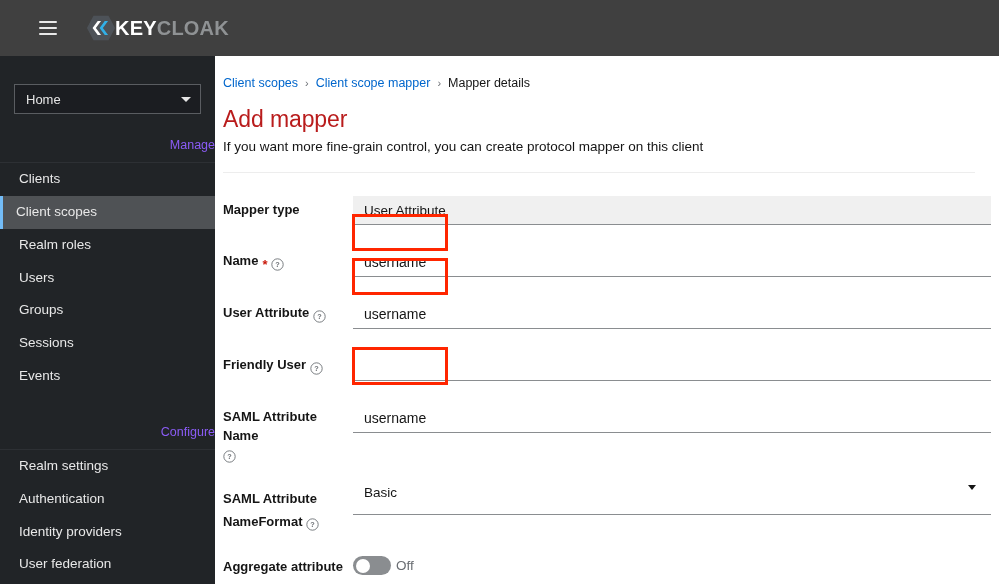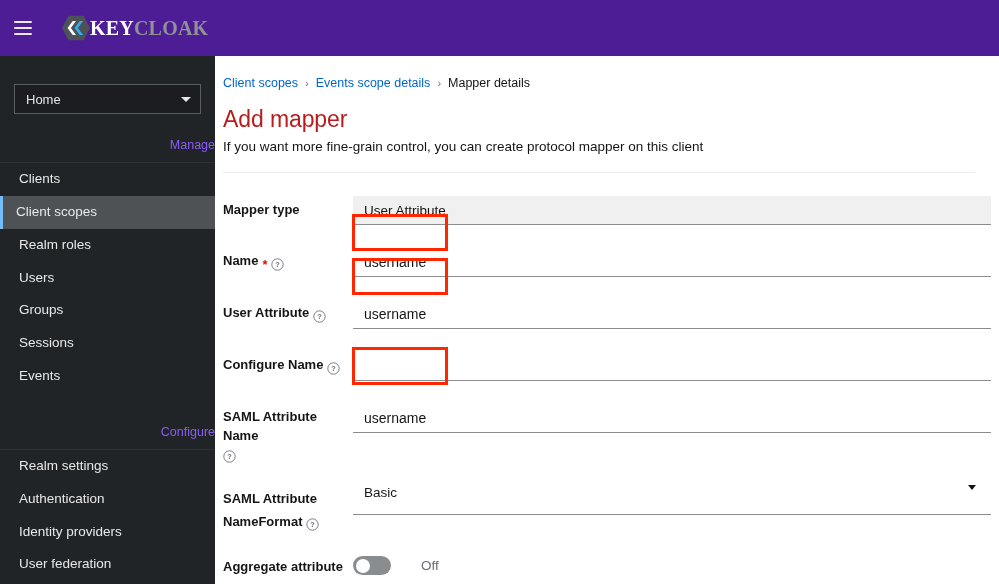--- a/index.html
+++ b/index.html
@@ -16,26 +16,25 @@
     position: relative;
     width: 999px;
     height: 584px;
     display: flex;
     flex-direction: column;
   }
 
   
   .masthead {
     height: 56px;
-    background: #4c1d95;
+    background: #404040;
     display: flex;
     align-items: center;
     flex: 0 0 56px;
-    padding-left: 3px;
-    font-family: Liberation Serif, serif;
+    padding-left: 28px;
   }
   .hamburger {
     width: 34px;
     height: 34px;
     display: flex;
     flex-direction: column;
     justify-content: center;
     align-items: center;
     gap: 4px;
     cursor: pointer;
@@ -228,21 +227,21 @@
   .select-box .sel-val { flex: 1 1 auto; }
   .caret-dark {
     width: 0; height: 0;
     border-left: 4px solid transparent;
     border-right: 4px solid transparent;
     border-top: 5px solid #151515;
     margin-right: 4px;
   }
 
   
-  .toggle-row { display: flex; align-items: center; gap: 30px; padding-top: 3px; }
+  .toggle-row { display: flex; align-items: center; gap: 5px; padding-top: 3px; }
   .toggle {
     width: 38px; height: 19px;
     background: #8a8d90;
     border-radius: 10px;
     position: relative;
     cursor: pointer;
   }
   .toggle .knob {
     position: absolute;
     top: 2.5px; left: 3px;
@@ -306,21 +305,21 @@
       <div class="nav-item">Identity providers</div>
       <div class="nav-item">User federation</div>
     </div>
 
     <div class="main">
 
       <div class="page-head">
         <div class="breadcrumb">
           <span class="crumb-link">Client scopes</span>
           <span class="crumb-sep">›</span>
-          <span class="crumb-link">Events scope details</span>
+          <span class="crumb-link">Client scope mapper</span>
           <span class="crumb-sep">›</span>
           <span class="crumb-current">Mapper details</span>
         </div>
         <h1 class="page-title">Add mapper</h1>
         <div class="page-subtitle">If you want more fine-grain control, you can create protocol mapper on this client</div>
         <div class="head-divider"></div>
       </div>
 
       <div class="form">
 
@@ -359,21 +358,21 @@
               </svg>
             </span>
           </div>
           <div class="field">
             <input class="input-text" type="text" value="username" style="">
           </div>
         </div>
 
         <div class="form-row">
           <div class="form-label">
-            <span>Configure Name</span>
+            <span>Friendly User</span>
             <span class="help-icon">
               <svg viewBox="0 0 16 16" width="13" height="13">
                 <circle cx="8" cy="8" r="7" fill="none" stroke="#6a6e73" stroke-width="1.1"></circle>
                 <text x="8" y="11.6" font-size="9" fill="#6a6e73" text-anchor="middle" font-family="Liberation Sans, sans-serif">?</text>
               </svg>
             </span>
           </div>
           <div class="field">
             <input class="input-text" type="text" value="" style="">
           </div>

